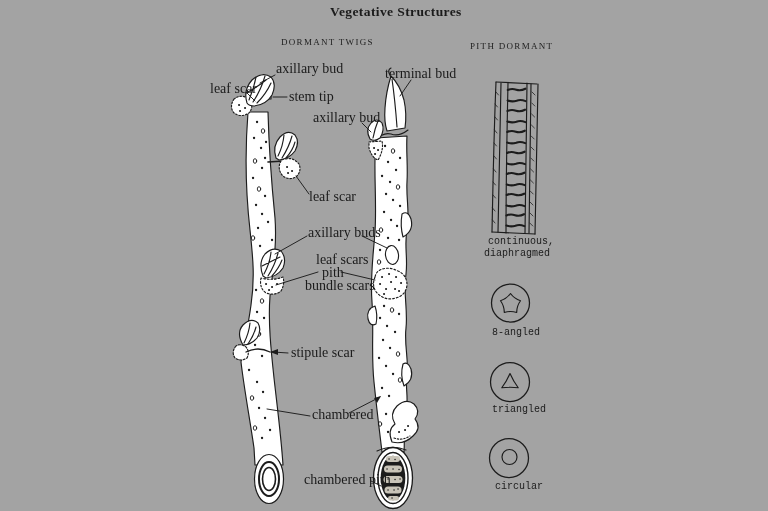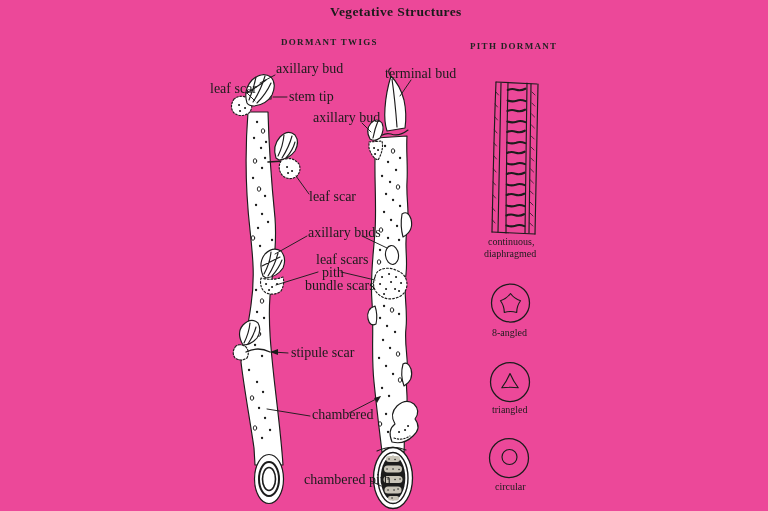--- a/index.html
+++ b/index.html
@@ -1,22 +1,22 @@
 <!DOCTYPE html>
 <html><head>
 <meta charset="utf-8">
 <style>
   html,body{margin:0;padding:0;background:#ffffff;}
-  #page{position:relative;width:768px;height:511px;background:#ec4899;overflow:hidden;
+  #page{position:relative;width:768px;height:511px;background:#a3a3a3;overflow:hidden;
         font-family:"Liberation Serif", serif;color:#1b1b1b;}
   #figure-svg{position:absolute;left:0;top:0;}
   .lbl{position:absolute;font-size:14px;line-height:11px;white-space:nowrap;color:#1b1b1b;}
   .title{position:absolute;font-size:13.5px;font-weight:bold;letter-spacing:.4px;white-space:nowrap;}
-  .heading{position:absolute;font-size:9px;font-weight:bold;letter-spacing:1.3px;white-space:nowrap;color:#222;}
-  .cap{position:absolute;font-size:10px;white-space:nowrap;color:#1b1b1b;}
+  .heading{position:absolute;font-size:9px;font-weight:normal;letter-spacing:1.3px;white-space:nowrap;color:#222;}
+  .cap{position:absolute;font-size:10px;white-space:nowrap;color:#1b1b1b;font-family:Liberation Mono, monospace;}
 </style>
 </head>
 <body>
 
 <div id="page">
 
   <svg id="figure-svg" width="768" height="511" viewBox="0 0 768 511" fill="none" stroke="#1c1c1c" stroke-width="1.15" stroke-linecap="round" stroke-linejoin="round">
 
     <g>
       <path fill="#ffffff" d="M248,112 C245,150 246,195 250,230 C253,258 255,278 251,305 C248,328 243,348 241,362

